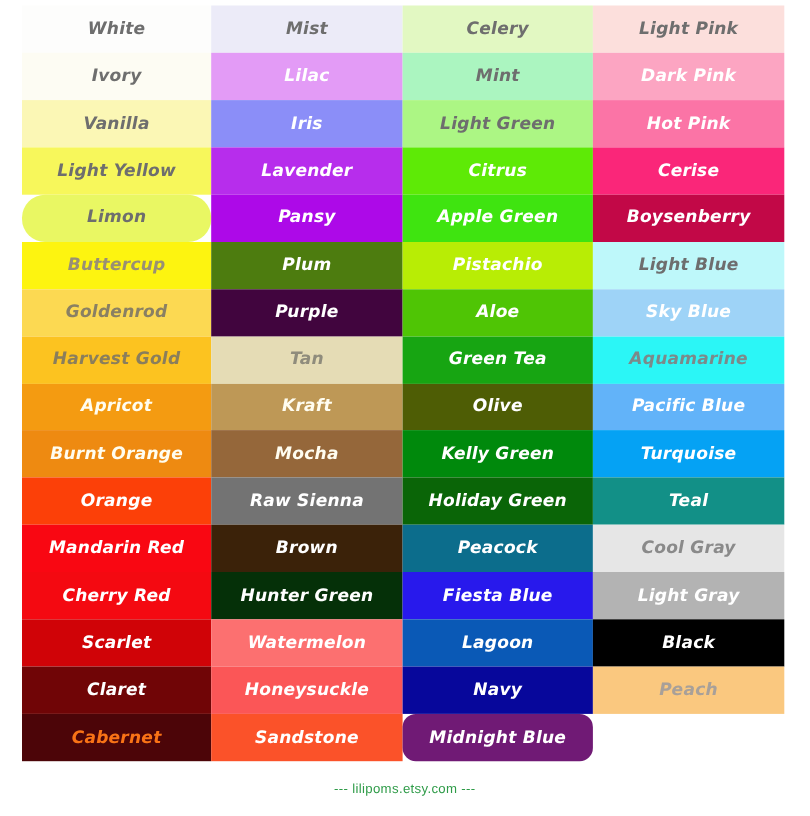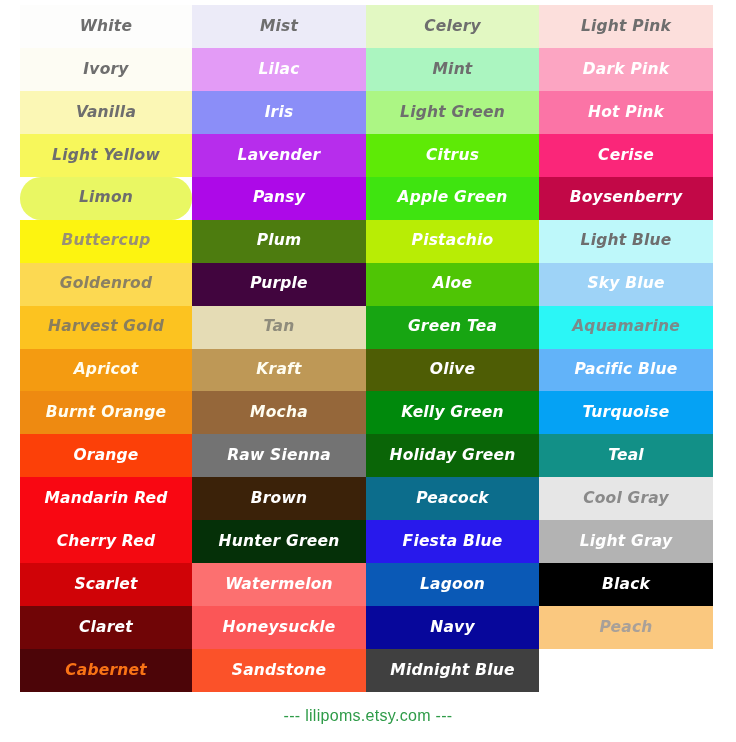--- a/index.html
+++ b/index.html
@@ -48,21 +48,21 @@
   }
   #footer {
     position: absolute;
     left: 0;
     top: 706px;
     width: 736px;
     text-align: center;
   }
   #footer-text {
     font-family: "Liberation Sans", sans-serif;
-    font-size: 16px;
+    font-size: 12px;
     font-weight: normal;
     color: #2e9b48;
     letter-spacing: 0.3px;
   }
 </style>
 </head>
 <body>
 
 <div id="page">
 
@@ -246,21 +246,21 @@
       </div>
       <div class="swatch" style="background: rgb(250, 200, 127);">
         <span class="swatch-label" style="color: rgb(168, 160, 153);">Peach</span>
       </div>
       <div class="swatch" style="background: rgb(76, 5, 8);">
         <span class="swatch-label" style="color: #f97316;">Cabernet</span>
       </div>
       <div class="swatch" style="background: rgb(251, 82, 41);">
         <span class="swatch-label" style="color: rgb(255, 255, 255);">Sandstone</span>
       </div>
-      <div class="swatch" style="background: #404040;">
+      <div class="swatch" style="background: #701a75; border-radius: 12px;">
         <span class="swatch-label" style="color: rgb(255, 255, 255);">Midnight Blue</span>
       </div>
     </div>
 
   <div id="footer">
     <span id="footer-text">--- lilipoms.etsy.com ---</span>
   </div>
 
 </div>
 

